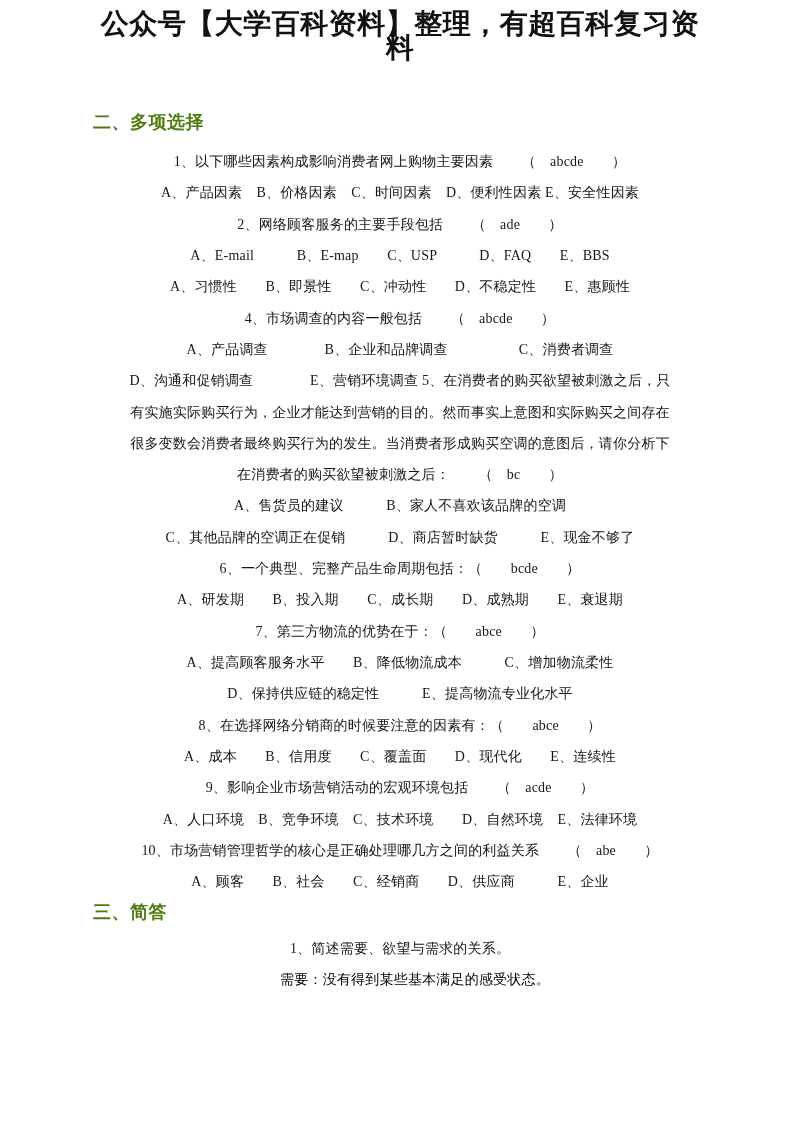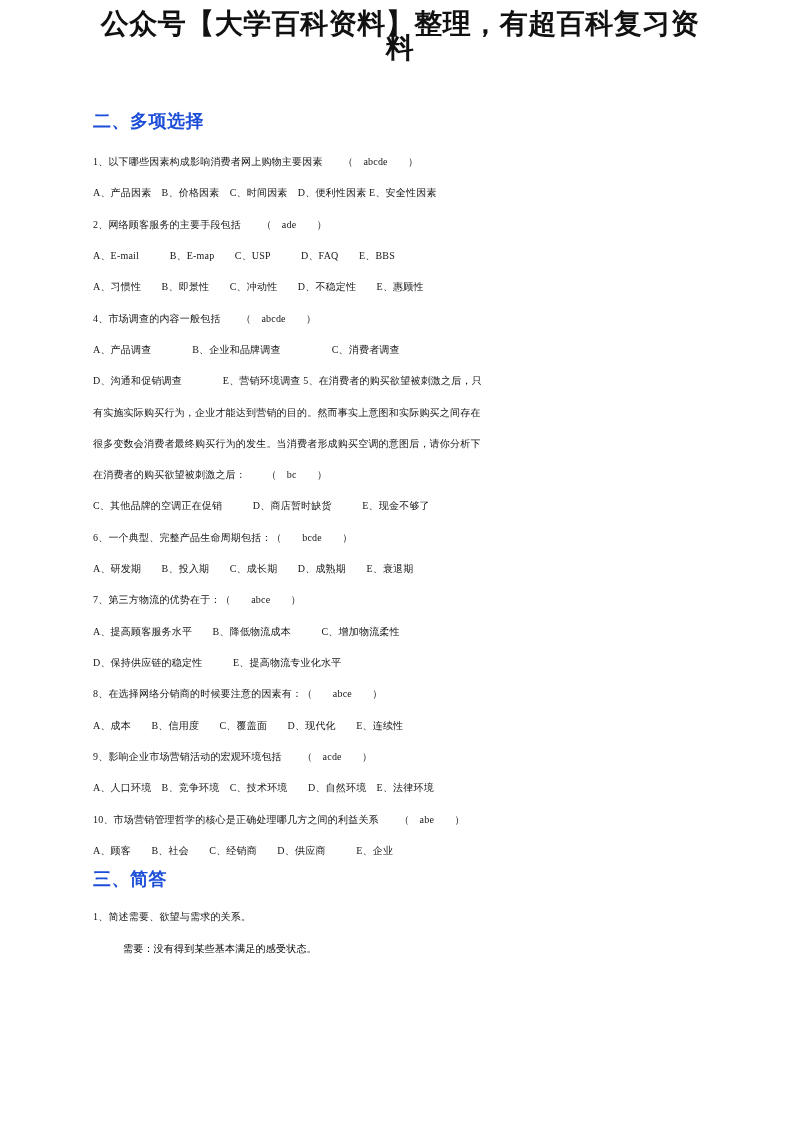--- a/index.html
+++ b/index.html
@@ -21,38 +21,39 @@
     margin: 0;
     font-family: "Liberation Serif", "DejaVu Serif", serif;
     font-weight: 700;
     font-size: 28px;
     line-height: 24px;
     text-align: center;
     color: #111111;
     letter-spacing: 0.5px;
   }
   .section-heading {
-    font-family: Liberation Mono, monospace;
+    font-family: Liberation Sans, sans-serif;
     font-weight: 700;
     font-size: 18px;
     line-height: 21px;
-    color: #1d4ed8;
+    color: #4d7c0f;
     letter-spacing: 0.5px;
   }
   .heading-mc { margin: 52px 0 0 0; }
   .heading-sa { margin: 4px 0 0 0; }
   .lines-mc { margin-top: 13px; }
   .line {
     margin: 0;
     font-family: "Liberation Serif", "DejaVu Serif", serif;
-    font-size: 10px;
+    font-size: 14px;
     line-height: 31.32px;
     letter-spacing: 0.2px;
     white-space: pre-wrap;
     color: #161616;
+    text-align: center;
   }
   .sa-question { margin-top: 10px; }
   .sa-answer {
     font-family: "Liberation Sans", "DejaVu Sans", sans-serif;
     color: #000000;
     padding-left: 30px;
   }
 </style>
 </head>
 <body>
@@ -68,20 +69,21 @@
     <p class="line">A、产品因素　B、价格因素　C、时间因素　D、便利性因素 E、安全性因素</p>
     <p class="line">2、网络顾客服务的主要手段包括　　（　ade　　）</p>
     <p class="line">A、E-mail　　　B、E-map　　C、USP　　　D、FAQ　　E、BBS</p>
     <p class="line">A、习惯性　　B、即景性　　C、冲动性　　D、不稳定性　　E、惠顾性</p>
     <p class="line">4、市场调查的内容一般包括　　（　abcde　　）</p>
     <p class="line">A、产品调查　　　　B、企业和品牌调查　　　　　C、消费者调查</p>
     <p class="line">D、沟通和促销调查　　　　E、营销环境调查 5、在消费者的购买欲望被刺激之后，只</p>
     <p class="line">有实施实际购买行为，企业才能达到营销的目的。然而事实上意图和实际购买之间存在</p>
     <p class="line">很多变数会消费者最终购买行为的发生。当消费者形成购买空调的意图后，请你分析下</p>
     <p class="line">在消费者的购买欲望被刺激之后：　　（　bc　　）</p>
+    <p class="line">A、售货员的建议　　　B、家人不喜欢该品牌的空调</p>
     <p class="line">C、其他品牌的空调正在促销　　　D、商店暂时缺货　　　E、现金不够了</p>
     <p class="line">6、一个典型、完整产品生命周期包括：（　　bcde　　）</p>
     <p class="line">A、研发期　　B、投入期　　C、成长期　　D、成熟期　　E、衰退期</p>
     <p class="line">7、第三方物流的优势在于：（　　abce　　）</p>
     <p class="line">A、提高顾客服务水平　　B、降低物流成本　　　C、增加物流柔性</p>
     <p class="line">D、保持供应链的稳定性　　　E、提高物流专业化水平</p>
     <p class="line">8、在选择网络分销商的时候要注意的因素有：（　　abce　　）</p>
     <p class="line">A、成本　　B、信用度　　C、覆盖面　　D、现代化　　E、连续性</p>
     <p class="line">9、影响企业市场营销活动的宏观环境包括　　（　acde　　）</p>
     <p class="line">A、人口环境　B、竞争环境　C、技术环境　　D、自然环境　E、法律环境</p>

